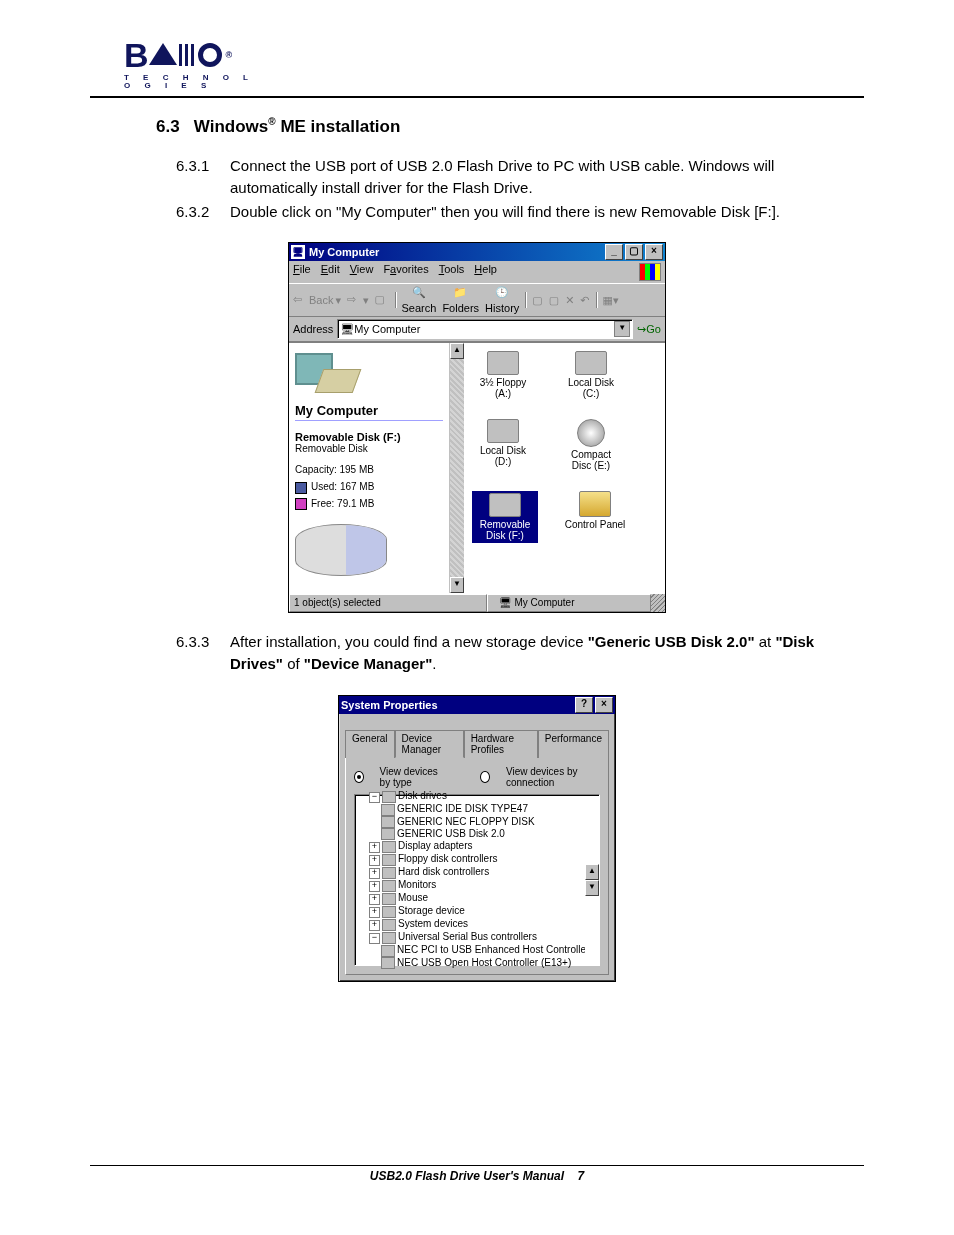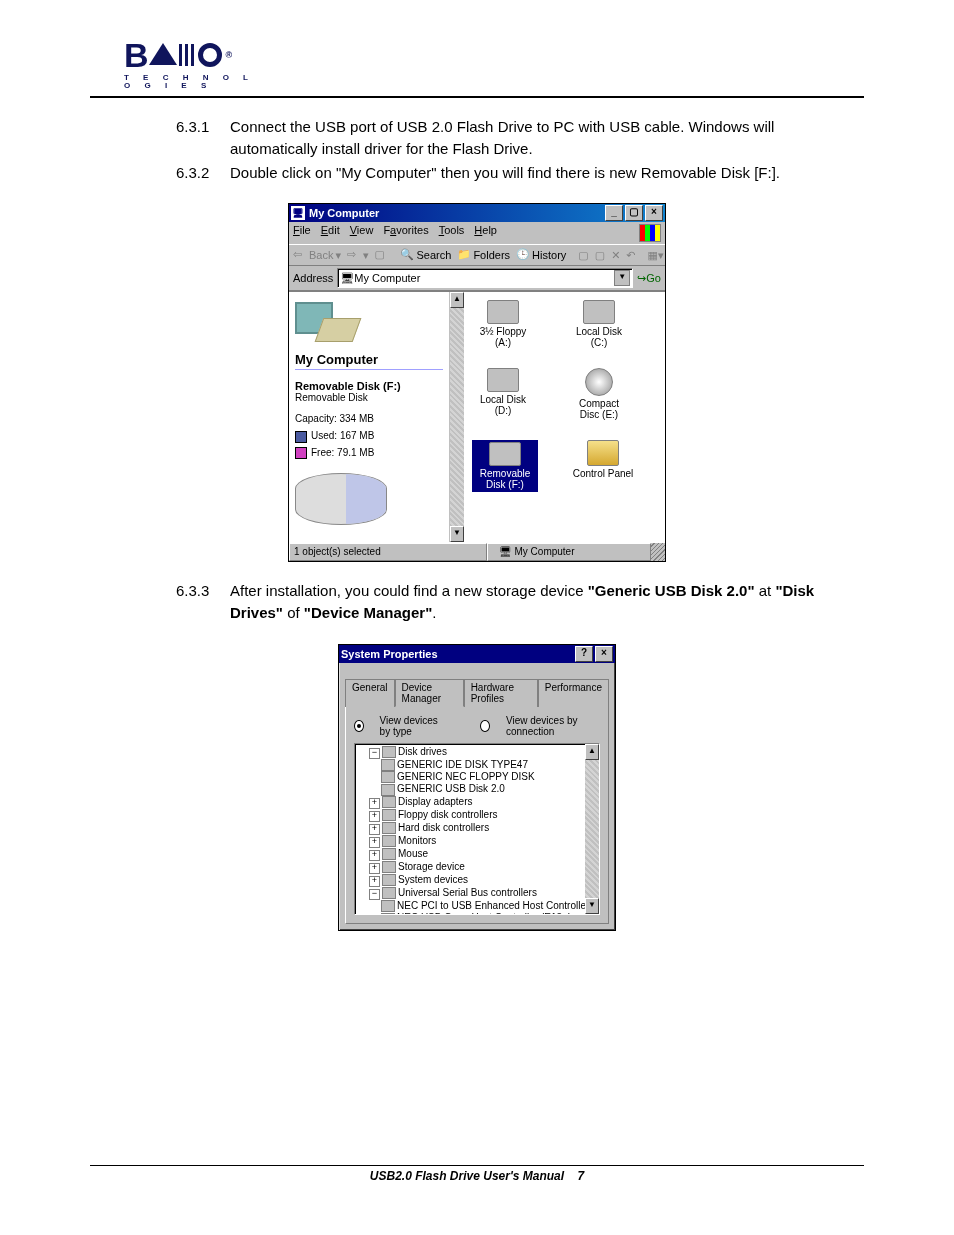--- a/index.html
+++ b/index.html
@@ -118,21 +118,21 @@
     background:
       linear-gradient(90deg,#f00 25%,#0f0 25% 50%,#00f 50% 75%,#ff0 75%);
     border:1px solid #808080;
   }
   .toolbar {
     padding: 2px 4px; background:#c0c0c0;
     border-top: 1px solid #fff; border-bottom:1px solid #808080;
     display:flex; align-items:center; gap:6px; font-size:11px;
   }
   .toolbar .tbtn { display:flex; align-items:center; gap:2px; color:#808080; }
-  .toolbar .tbtn.enabled { color:#000; }
+  .toolbar .tbtn.enabled { color:#000;flex-direction:column; }
   .toolbar .sep { width:1px; height:16px; background:#808080; box-shadow:1px 0 #fff; }
   .ico-sm { width:14px; height:14px; display:inline-block; }
   .ico-back::before{content:"⇦";}
   .ico-fwd::before{content:"⇨";}
   .ico-up::before{content:"▢";}
   .ico-search::before{content:"🔍"; font-size:11px;}
   .ico-folder::before{content:"📁"; font-size:11px;}
   .ico-hist::before{content:"🕒"; font-size:11px;}
   .addrbar {
     padding: 2px 4px; background:#c0c0c0;
@@ -169,21 +169,21 @@
     width: 90px; height: 50px; border:1px solid #888; border-radius: 50% / 30%;
     background: #ddd; margin-top:14px;
     position:relative; overflow:hidden;
   }
   .pie-slice { position:absolute; right:0; top:0; width:45%; height:100%; background:#bfc6e8; }
   .scrollbar-v {
     width:14px; background:#c0c0c0; display:flex; flex-direction:column;
   }
   .sb-btn{ height:14px; background:#c0c0c0; border:1px solid #404040; border-top-color:#fff; border-left-color:#fff; text-align:center; font-size:8px; line-height:12px;}
   .sb-track{flex:1; background: repeating-linear-gradient(45deg,#c0c0c0,#c0c0c0 2px,#d4d4d4 2px,#d4d4d4 4px);}
-  .rightpane { flex:1; padding: 8px; display:flex; flex-wrap:wrap; align-content:flex-start; gap: 20px 34px; }
+  .rightpane { flex:1; padding: 8px; display:flex; flex-wrap:wrap; align-content:flex-start; gap: 20px 26px; }
   .drive {
     width: 62px; text-align:center; font-size:10px;
   }
   .drive .icon {
     width:30px; height:22px; margin: 0 auto 2px; background:#c0c0c0;
     border:1px solid #808080; border-radius:2px;
   }
   .drive.cd .icon { border-radius:50%; width:26px;height:26px; background: radial-gradient(#fff,#bbb 60%,#888);} 
   .drive.cp .icon { background: linear-gradient(#f5e08a,#d5a830); height:24px;}
   .drive.sel { background:#000080; color:#fff; padding:2px; }
@@ -221,21 +221,21 @@
     border:1px solid #808080; border-top-color:#fff; border-left-color:#fff;
     background:#c0c0c0;
   }
   .radio-row { display:flex; gap: 30px; margin-bottom:6px; font-size:10px; }
   .radio { display:flex; align-items:center; gap:16px; }
   .radio .dot{ width:10px;height:10px;border:1px solid #000;border-radius:50%; background:#fff; display:flex;align-items:center;justify-content:center;}
   .radio.checked .dot::after{content:"";width:4px;height:4px;border-radius:50%;background:#000;}
   .tree-box {
     height: 170px; background:#fff;
     border:1px solid #808080; border-right-color:#fff; border-bottom-color:#fff; box-shadow: inset 1px 1px #000;
-    display:flex; font-size:10px;
+    display:flex; font-size:10px;align-items:center;
   }
   .tree-content { flex:1; padding: 2px 4px; overflow:hidden; }
   .tree-content .node { white-space:nowrap; }
   .ind1{padding-left:10px;} .ind2{padding-left:22px;}
   .pm{display:inline-block;width:9px;height:9px;border:1px solid #808080;text-align:center;line-height:7px;font-size:9px;margin-right:2px;background:#fff;}
   .dev-ico{display:inline-block;width:12px;height:10px;margin-right:2px;background:#c0c0c0;border:1px solid #808080;vertical-align:middle;}
   .dlg-btn-row{ display:flex; gap:6px; margin-top:8px; justify-content:space-between;}
   .dlg-btn {
     flex:1; height:20px; background:#c0c0c0;
     border:1px solid #404040; border-top-color:#fff; border-left-color:#fff;
@@ -268,20 +268,25 @@
           <span class="logo-bar"></span>
       </span>
       <span class="logo-o"></span>
       <span class="logo-r">®</span>
     </div>
     <div class="logo-sub">T E C H N O L O G I E S</div>
   </div>
 
   <hr class="hr-strong">
 
+  <div class="h63">
+    <span>6.3</span>
+    <span>&nbsp;</span>
+    <span>Windows</span><span class="sup">®</span><span> ME installation</span>
+  </div>
 
   <div class="steps">
     <div class="step">
       <div class="step-num">6.3.1</div>
       <div class="step-body">Connect the USB port of USB 2.0 Flash Drive to PC with USB cable. Windows will automatically install driver for the Flash Drive.</div>
     </div>
     <div class="step">
       <div class="step-num">6.3.2</div>
       <div class="step-body">Double click on "My Computer" then you will find there is new Removable Disk [F:].</div>
     </div>
@@ -347,21 +352,21 @@
     <div class="explorer-body">
       <div class="leftpane">
         <div class="comp-icon">
           <div class="comp-mon"></div>
               <div class="comp-kbd"></div>
         </div>
         <h3>My Computer</h3>
         <div class="sel-title">Removable Disk (F:)</div>
         <div class="small">Removable Disk</div>
         <div style="height:10px"></div>
-        <div class="small">Capacity: 334 MB</div>
+        <div class="small">Capacity: 195 MB</div>
         <div style="height:6px"></div>
         <div class="small"><span class="swatch sw-used"></span><span>Used: 167 MB</span></div>
         <div style="height:4px"></div>
         <div class="small"><span class="swatch sw-free"></span><span>Free: 79.1 MB</span></div>
         <div class="pie-placeholder">
               <div class="pie-slice"></div>
             </div>
       </div>
       <div class="scrollbar-v">
         <div class="sb-btn">▲</div>

